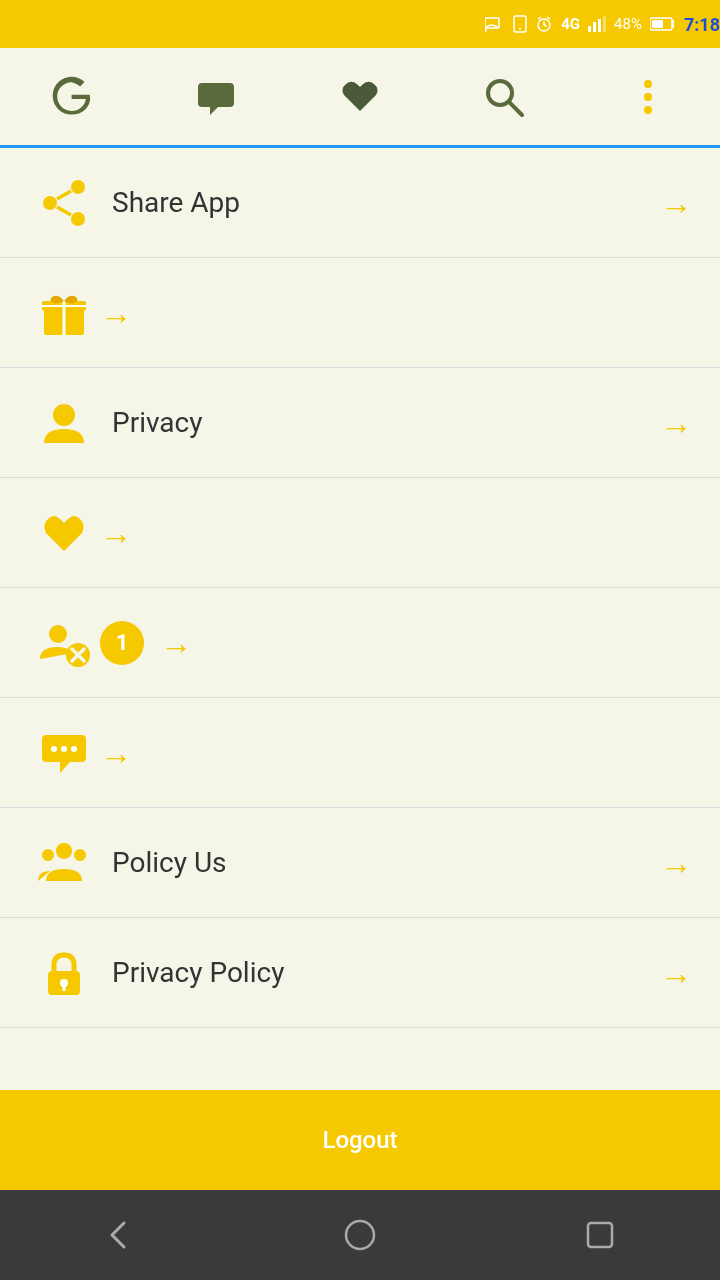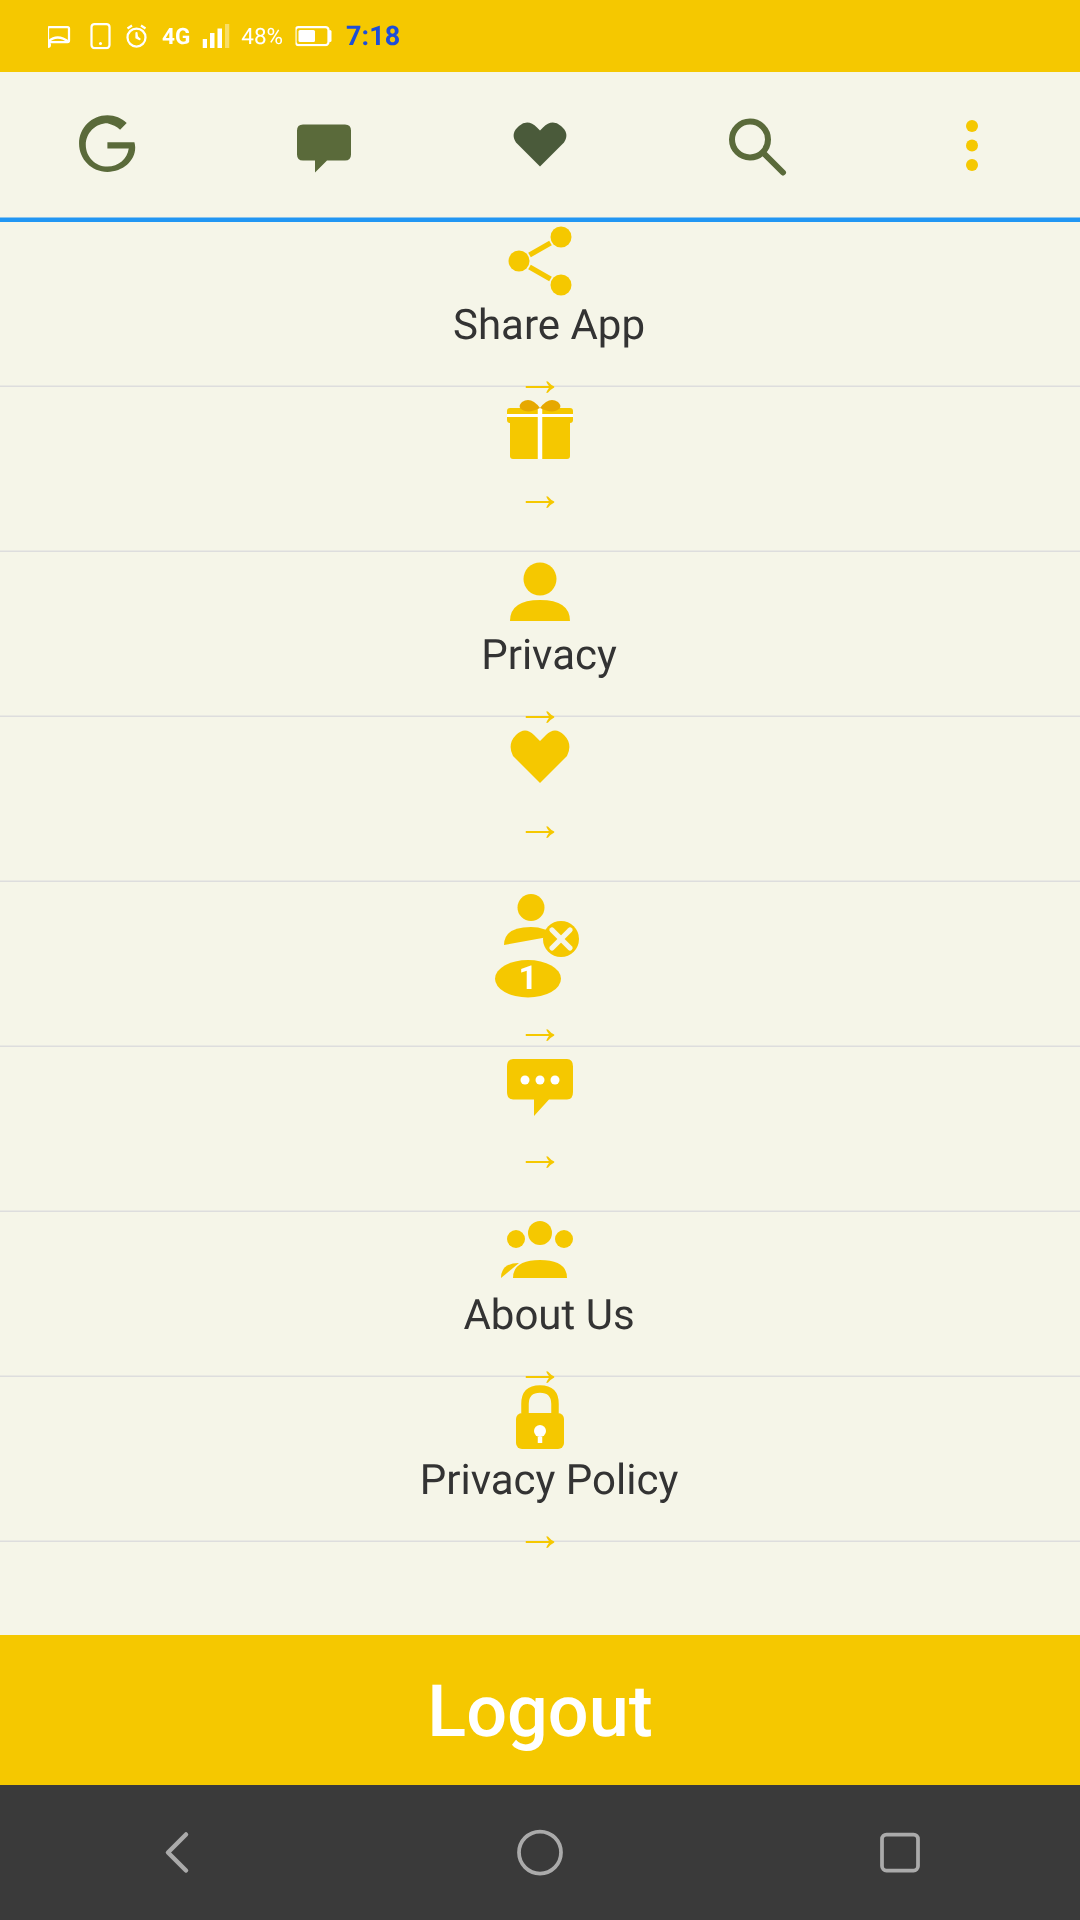--- a/index.html
+++ b/index.html
@@ -12,21 +12,22 @@
       display: flex;
       flex-direction: column;
     }
 
     
     .status-bar {
       background: #f5c800;
       height: 48px;
       display: flex;
       align-items: center;
-      padding: 0 32px;
+      justify-content: flex-end;
+      padding: 0 0;
       gap: 10px;
     }
     .status-bar-icons {
       display: flex;
       align-items: center;
       gap: 8px;
       color: #fff;
       font-size: 14px;
       font-weight: bold;
     }
@@ -65,21 +66,20 @@
       background: #f5f5e8;
     }
     .menu-item {
       display: flex;
       align-items: center;
       padding: 0 28px;
       height: 110px;
       border-bottom: 1px solid #ddd;
       cursor: pointer;
       position: relative;
-      flex-direction: column;
     }
     .menu-icon {
       width: 72px;
       display: flex;
       align-items: center;
       justify-content: center;
       flex-shrink: 0;
     }
     .menu-icon svg {
       width: 52px;
@@ -112,21 +112,21 @@
     
     .logout-btn {
       background: #f5c800;
       height: 100px;
       display: flex;
       align-items: center;
       justify-content: center;
       cursor: pointer;
     }
     .logout-btn span {
-      font-size: 48px;
+      font-size: 24px;
       color: #fff;
       font-weight: 500;
       text-align: center;
     }
 
     
     .bottom-nav {
       background: #3a3a3a;
       height: 90px;
       display: flex;
@@ -323,21 +323,21 @@
     <div class="menu-icon">
       <svg viewBox="0 0 52 52" fill="none">
 
         <circle cx="26" cy="14" r="8" fill="#f5c800"></circle>
         <path d="M8 44 Q8 32 26 32 Q44 32 44 44Z" fill="#f5c800"></path>
         <circle cx="10" cy="18" r="6" fill="#f5c800"></circle>
         <path d="M0 44 Q0 34 12 34" stroke="#f5c800" stroke-width="0" fill="#f5c800"></path>
         <circle cx="42" cy="18" r="6" fill="#f5c800"></circle>
       </svg>
     </div>
-    <span class="menu-label">About Us</span>
+    <span class="menu-label">Policy Us</span>
     <span class="menu-arrow">→</span>
   </div>
 
   <div class="menu-item">
     <div class="menu-icon">
       <svg viewBox="0 0 52 52" fill="none">
         <rect x="10" y="24" width="32" height="24" rx="4" fill="#f5c800"></rect>
         <path d="M16 24 V18 Q16 8 26 8 Q36 8 36 18 V24" stroke="#f5c800" stroke-width="5" fill="none"></path>
         <circle cx="26" cy="36" r="4" fill="#fff"></circle>
         <line x1="26" y1="40" x2="26" y2="44" stroke="#fff" stroke-width="3"></line>

